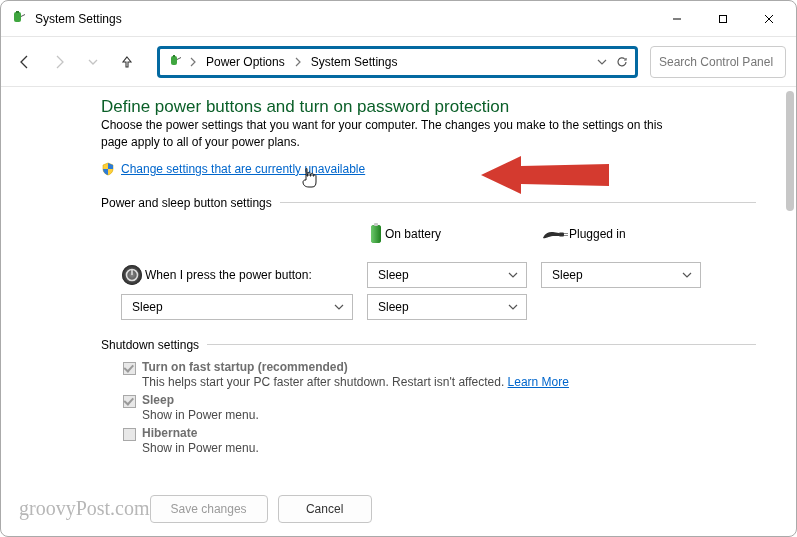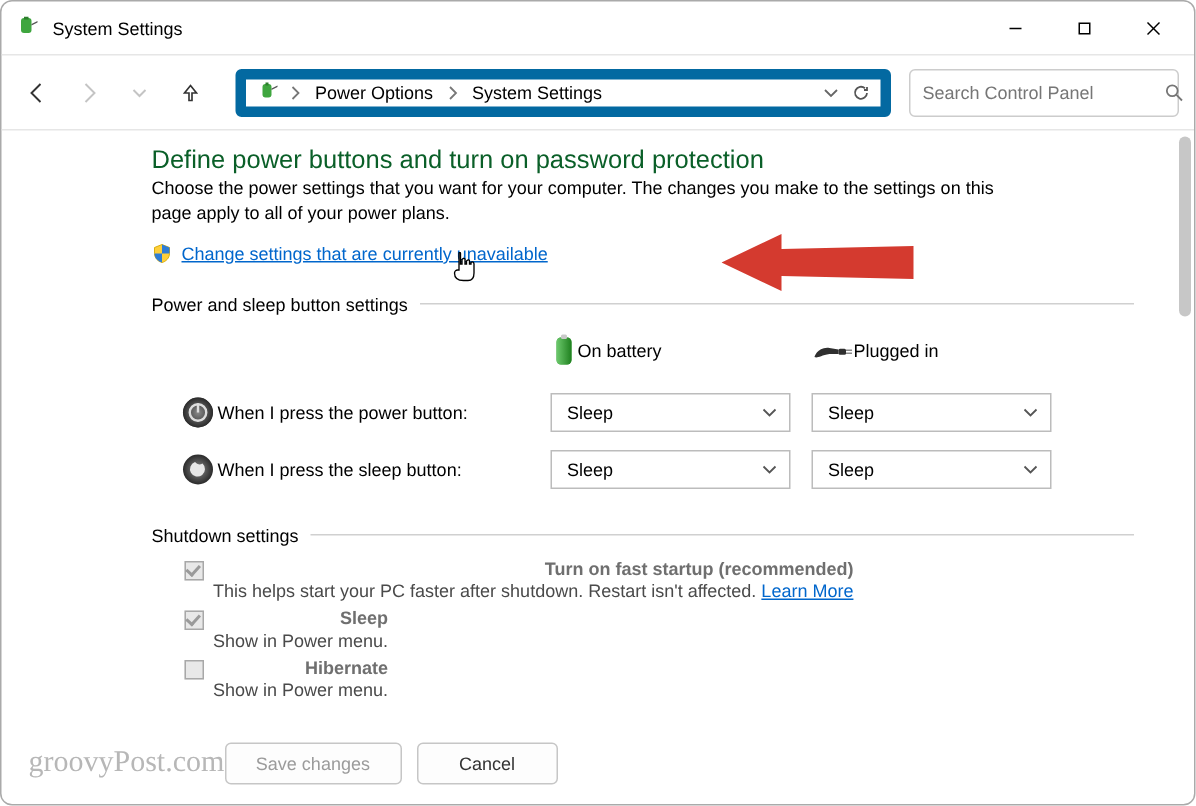--- a/index.html
+++ b/index.html
@@ -43,35 +43,35 @@
   }
   .navbtn {
     width: 28px; height: 28px;
     display:flex; align-items:center; justify-content:center;
     color: #555;
   }
   .navbtn.disabled { color: #bbb; }
   .addrbar {
     flex: 1;
     height: 32px;
-    border: 7px solid #0369a1;
+    border: 3px solid #0369a1;
     border-radius: 4px;
     display: flex;
     align-items: center;
     padding: 0 6px;
     gap: 4px;
     margin-left: 10px;
   }
   .addr-icon { width:18px; height:18px; display:flex; align-items:center; justify-content:center; }
   .crumb { padding: 4px 4px; font-size: 12px; }
   .crumb-sep { color:#888; padding:0 1px;}
   .addr-spacer { flex:1; }
   .addr-end { display:flex; align-items:center; gap:8px; color:#555;}
   .searchbar {
-    width: 180px;
+    width: 136px;
     height: 32px;
     border: 1px solid #ccc;
     border-radius: 4px;
     display: flex;
     align-items: center;
     padding: 0 8px;
     color: #767676;
     margin-left: 6px;
     gap:6px;
   }
@@ -156,21 +156,21 @@
   .chk-row {
     display:flex; align-items:flex-start; gap:6px; margin-bottom:4px;
   }
   .chk {
     width:13px; height:13px; border:1px solid #a8a8a8; background:#e8e8e8; margin-top:2px;
     display:flex; align-items:center; justify-content:center;
   }
   .chk.checked::after{
     content:""; width:7px; height:4px; border-left:2px solid #9a9a9a; border-bottom:2px solid #9a9a9a; transform:rotate(-48deg) translate(0px,-1px);
   }
-  .chk-body { color:#6f6f6f;text-align:right; }
+  .chk-body { color:#6f6f6f; }
   .chk-title { font-weight:600; color:#6f6f6f; font-size:12px; }
   .chk-desc { font-size:12px; color:#4a4a4a; margin-top:1px; }
   .footer {
     position:absolute; left:0; right:0; bottom:0; height:55px;
     display:flex; align-items:center; justify-content:flex-start;
     padding: 0 18px;
   }
   .watermark {
     font-family: Georgia, "Times New Roman", serif;
     font-size: 20px;
@@ -374,35 +374,20 @@
     </div>
     <div class="select">
       <span>Sleep</span>
       <span>
           <svg width="10" height="8" viewBox="0 0 10 8">
             <path d="M1 2 L5 6 L9 2" fill="none" stroke="#555" stroke-width="1.2"></path>
           </svg>
         </span>
     </div>
 
-    <div class="row-label">
-      <span>
-        <svg width="22" height="22" viewBox="0 0 22 22">
-          <circle cx="11" cy="11" r="10" fill="url(#gp2)"></circle>
-          <path d="M14 7 A5 5 0 1 1 9 6 A4 4 0 0 0 14 7 Z" fill="#e8e8e8"></path>
-          <defs>
-              <radialGradient id="gp2">
-                <stop offset="0" stop-color="#8a8a8a"></stop>
-                <stop offset="1" stop-color="#2a2a2a"></stop>
-              </radialGradient>
-            </defs>
-        </svg>
-      </span>
-      <span>When I press the sleep button:</span>
-    </div>
     <div class="select">
       <span>Sleep</span>
       <span>
           <svg width="10" height="8" viewBox="0 0 10 8">
             <path d="M1 2 L5 6 L9 2" fill="none" stroke="#555" stroke-width="1.2"></path>
           </svg>
         </span>
     </div>
     <div class="select">
       <span>Sleep</span>

